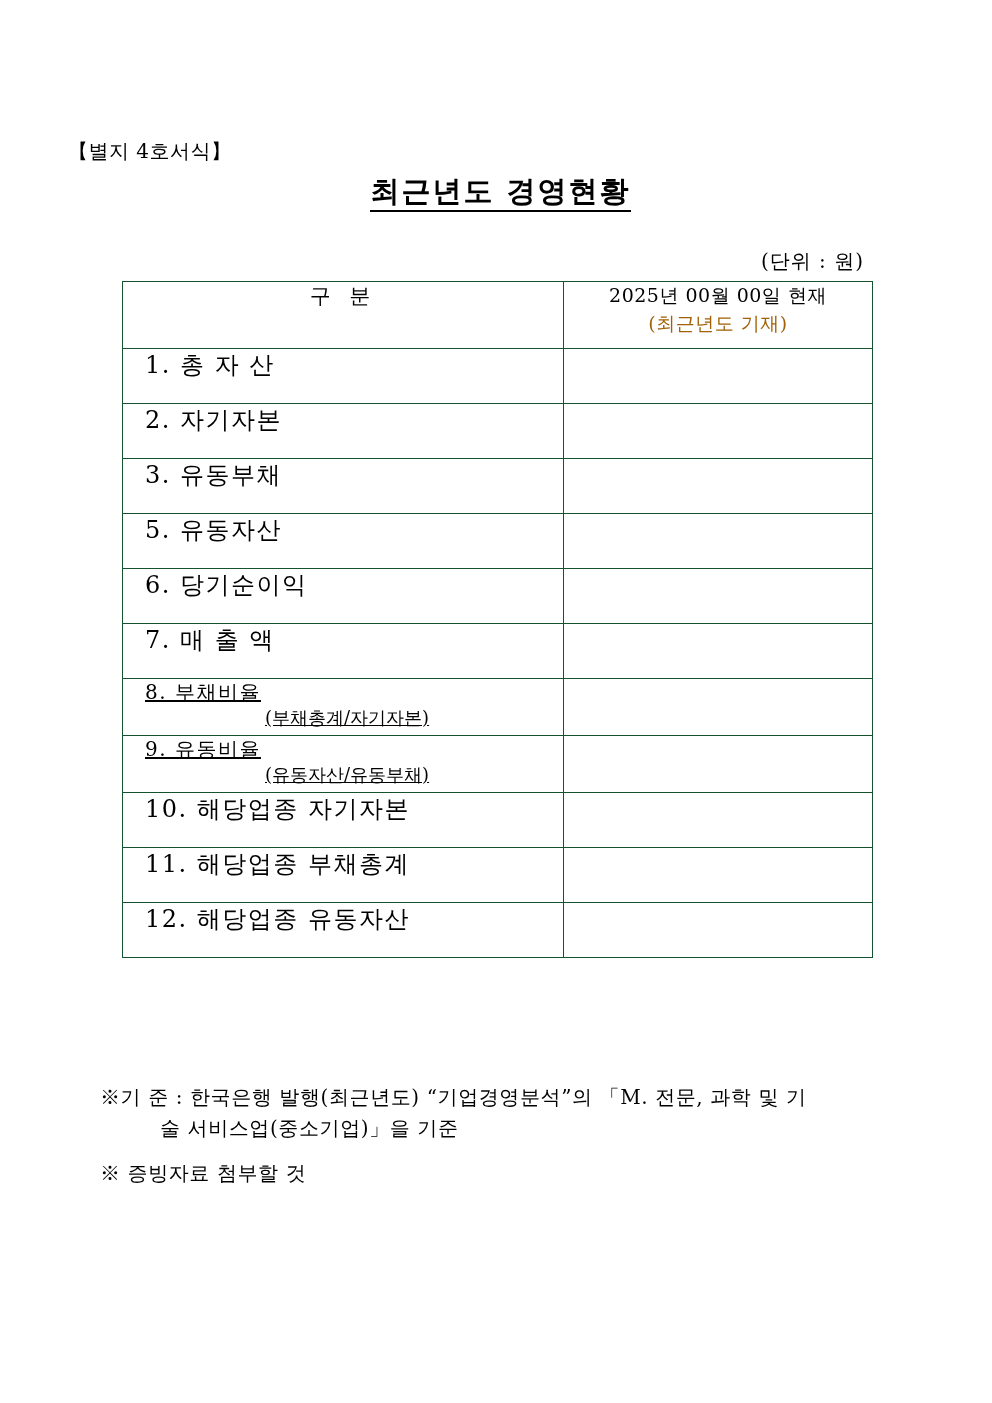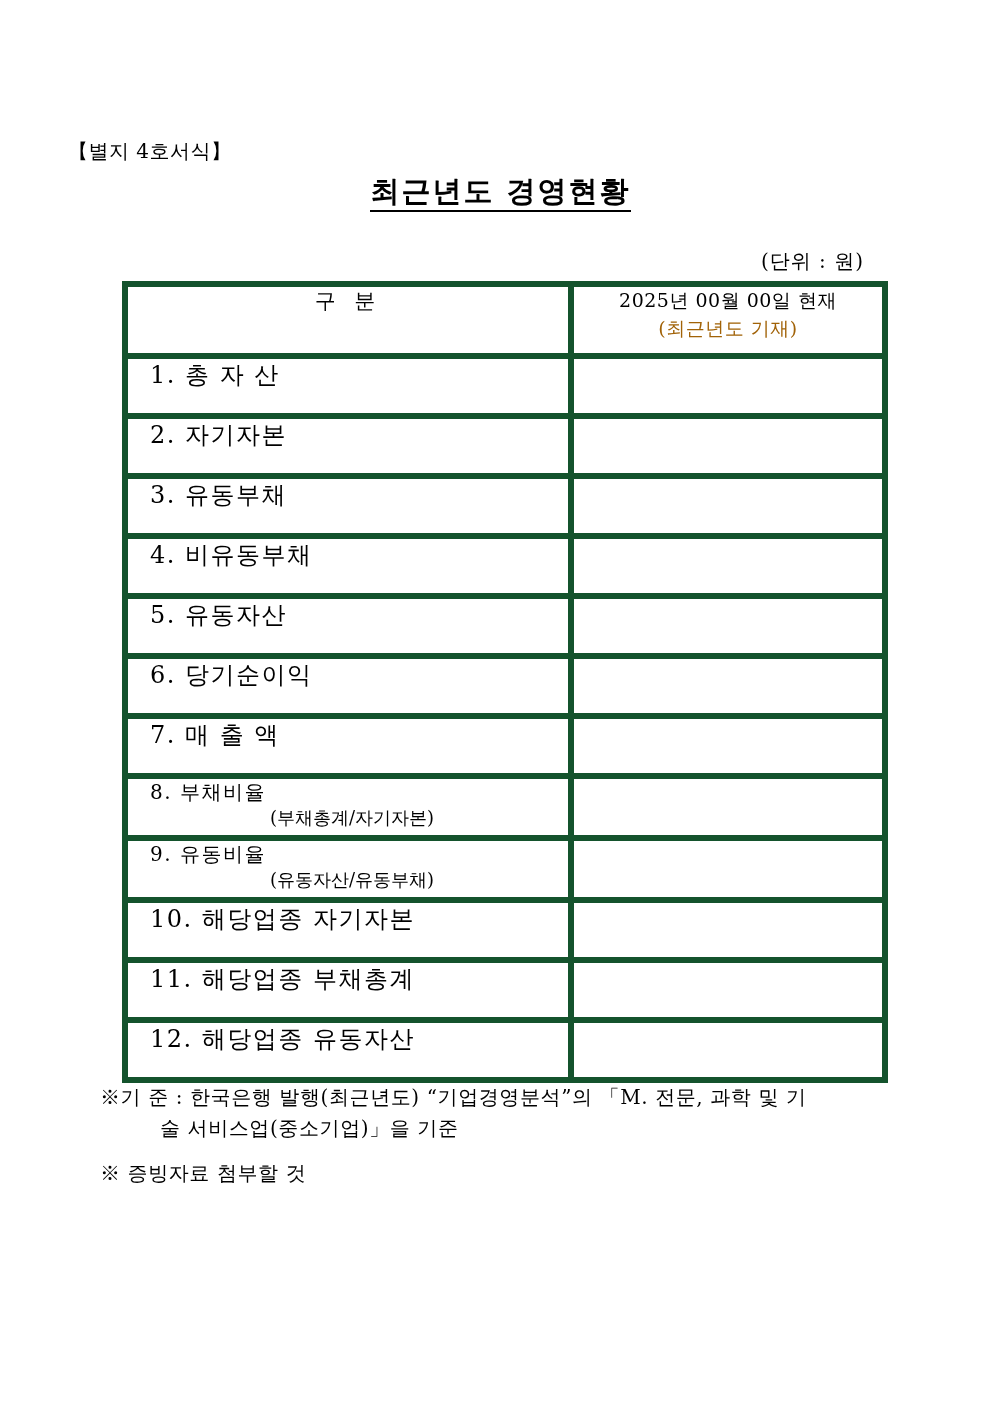--- a/index.html
+++ b/index.html
@@ -56,21 +56,21 @@
   }
   table.main-table {
     position: absolute;
     left: 122px;
     top: 281px;
     width: 748px;
     border-collapse: collapse;
     table-layout: fixed;
   }
   table.main-table td {
-    border: 6px solid #14532d;
+    border: 1px solid #14532d;
     padding: 0;
     vertical-align: middle;
     margin-left: 32px;
   }
   td.col-label {
     width: 440px;
   }
   td.col-value {
     width: 308px;
   }
@@ -98,20 +98,21 @@
     font-size: 24px;
     padding-left: 22px;
     letter-spacing: 1.5px;
   }
   .row-cell-two {
     height: 56px;
     font-size: 20px;
     padding-left: 22px;
     letter-spacing: 1.5px;
     line-height: 1.3;
+    text-decoration: underline;
   }
   .row-cell-two .sub {
     display: block;
     padding-left: 120px;
     font-size: 18px;
     letter-spacing: 0;
     margin-top: 1px;
   }
   .value-cell {
     height: 54px;
@@ -181,28 +182,20 @@
       <tr>
         <td>
             <div class="row-cell">3. 유동부채</div>
           </td>
         <td>
             <div class="value-cell"></div>
           </td>
       </tr>
       <tr>
         <td>
-            <div class="row-cell">4. 비유동부채</div>
-          </td>
-        <td>
-            <div class="value-cell"></div>
-          </td>
-      </tr>
-      <tr>
-        <td>
             <div class="row-cell">5. 유동자산</div>
           </td>
         <td>
             <div class="value-cell"></div>
           </td>
       </tr>
       <tr>
         <td>
             <div class="row-cell">6. 당기순이익</div>
           </td>

